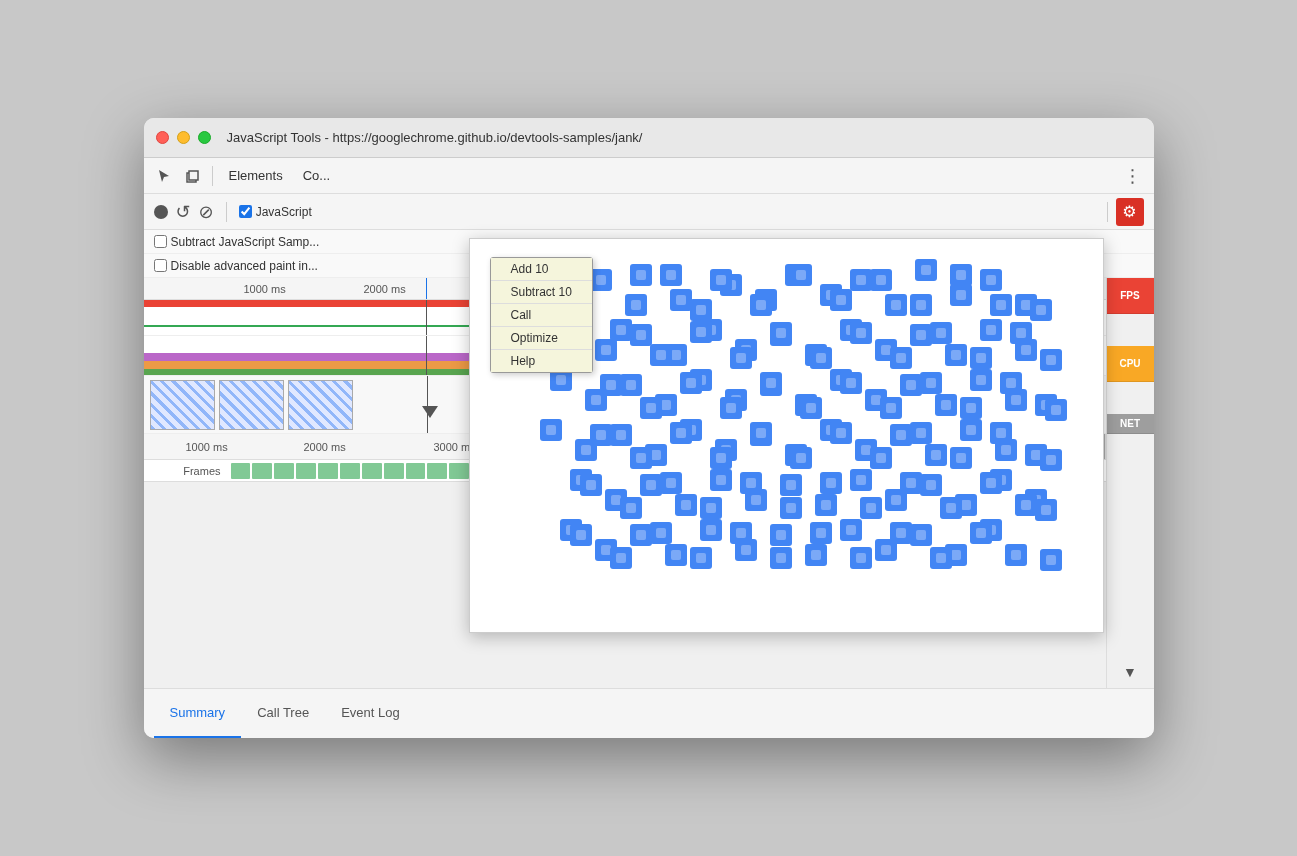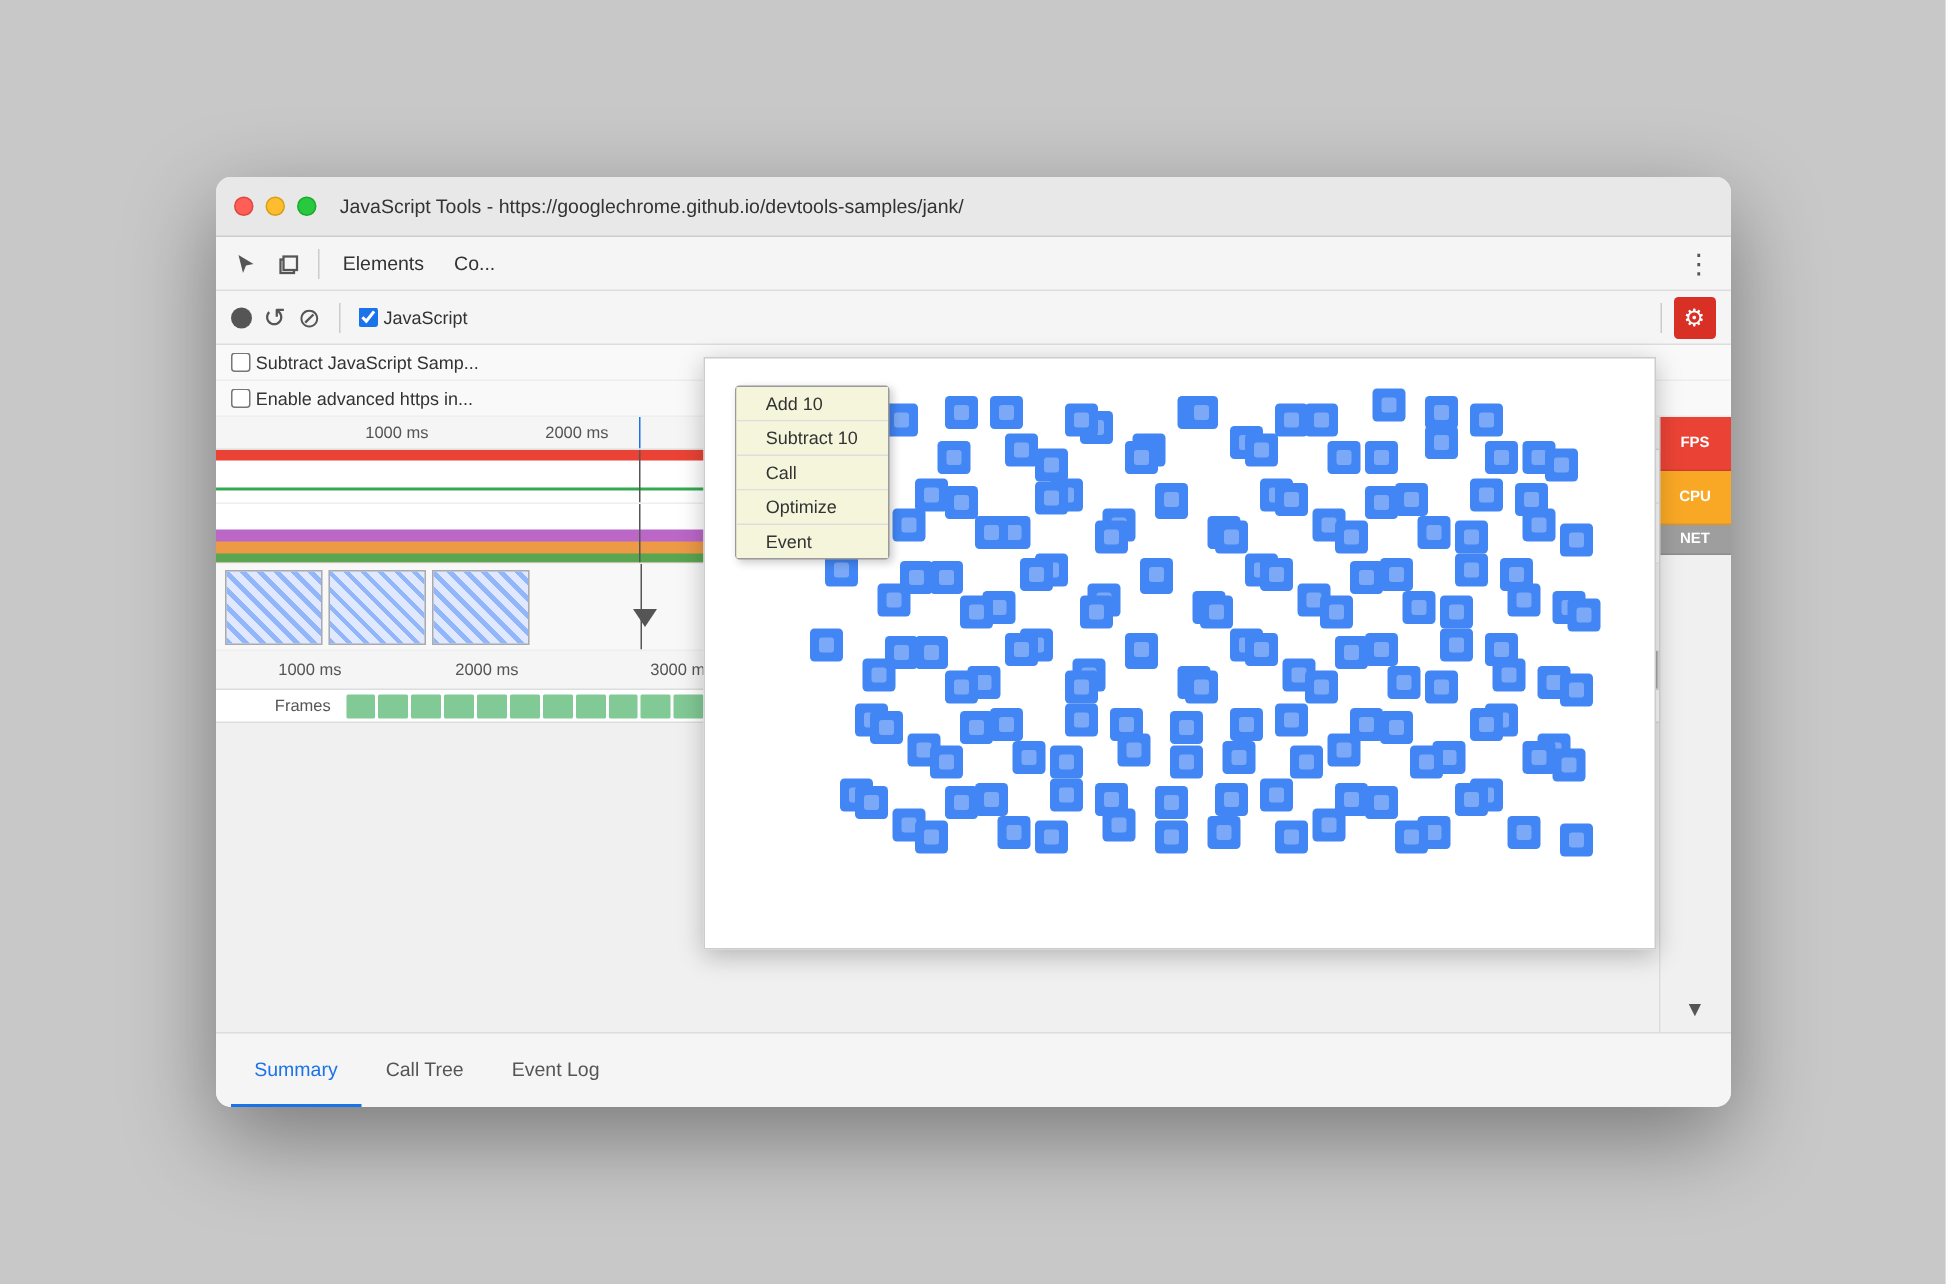--- a/index.html
+++ b/index.html
@@ -335,20 +335,21 @@
       position: relative;
     }
 
     .side-panel {
       width: 48px;
       display: flex;
       flex-direction: column;
       background: #f0f0f0;
       border-left: 1px solid #ddd;
       flex-shrink: 0;
+      gap: 32px;
     }
 
     .side-panel-label {
       height: 36px;
       display: flex;
       align-items: center;
       justify-content: center;
       font-size: 10px;
       font-weight: bold;
       color: white;
@@ -411,21 +412,21 @@
 
   <div class="options-row">
     <label class="checkbox-label">
       <input type="checkbox" style="">
       <span>Subtract JavaScript Samp...</span>
     </label>
   </div>
   <div class="options-row">
     <label class="checkbox-label">
       <input type="checkbox" style="">
-      <span>Enable advanced https in...</span>
+      <span>Disable advanced paint in...</span>
     </label>
   </div>
 
   <div class="main-content">
     <div class="timeline-with-side">
       <div class="timeline-main">
 
         <div class="time-ruler" style="position:relative; height:22px; background:#f5f5f5; border-bottom:1px solid #ddd; overflow:hidden;">
           <span style="position:absolute; left:100px; font-size:11px; color:#555;">1000 ms</span>
           <span style="position:absolute; left:220px; font-size:11px; color:#555;">2000 ms</span>
@@ -568,21 +569,21 @@
     </div>
   </div>
 
   <div style="position:absolute; top:120px; left:325px; right:50px; bottom:105px; background:white; border:1px solid #ccc; box-shadow:0 4px 16px rgba(0,0,0,0.25); z-index:20; overflow:hidden;">
 
     <div class="context-menu">
       <div class="context-menu-item">Add 10</div>
       <div class="context-menu-item">Subtract 10</div>
       <div class="context-menu-item">Call</div>
       <div class="context-menu-item">Optimize</div>
-      <div class="context-menu-item">Event</div>
+      <div class="context-menu-item">Help</div>
     </div>
 
     <div class="blue-squares-container" id="blue-squares-container">
     <div class="blue-sq" style="left: 120px; top: 30px;"></div>
         <div class="blue-sq" style="left: 155px; top: 55px;"></div>
         <div class="blue-sq" style="left: 190px; top: 25px;"></div>
         <div class="blue-sq" style="left: 220px; top: 60px;"></div>
         <div class="blue-sq" style="left: 250px; top: 35px;"></div>
         <div class="blue-sq" style="left: 285px; top: 50px;"></div>
         <div class="blue-sq" style="left: 315px; top: 25px;"></div>

